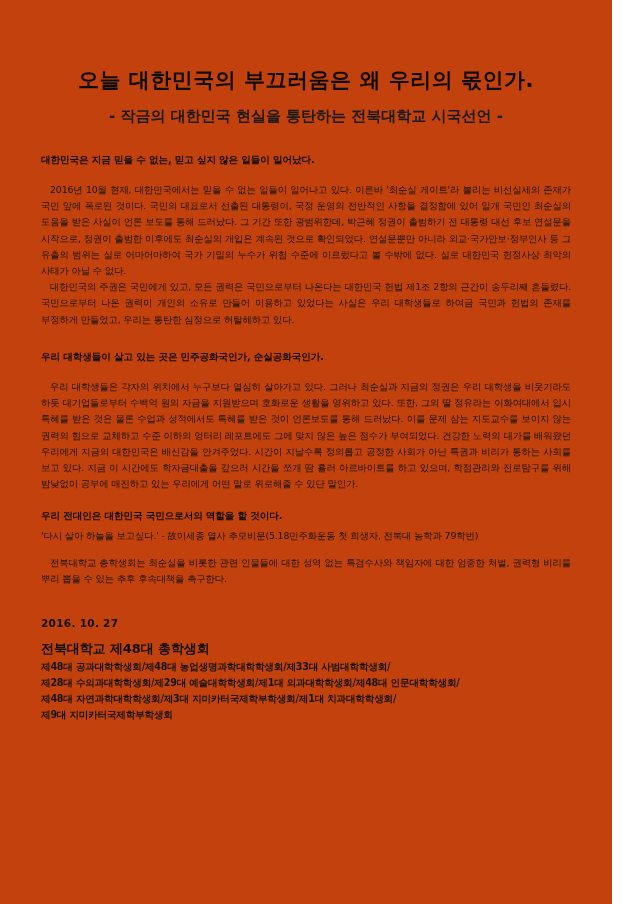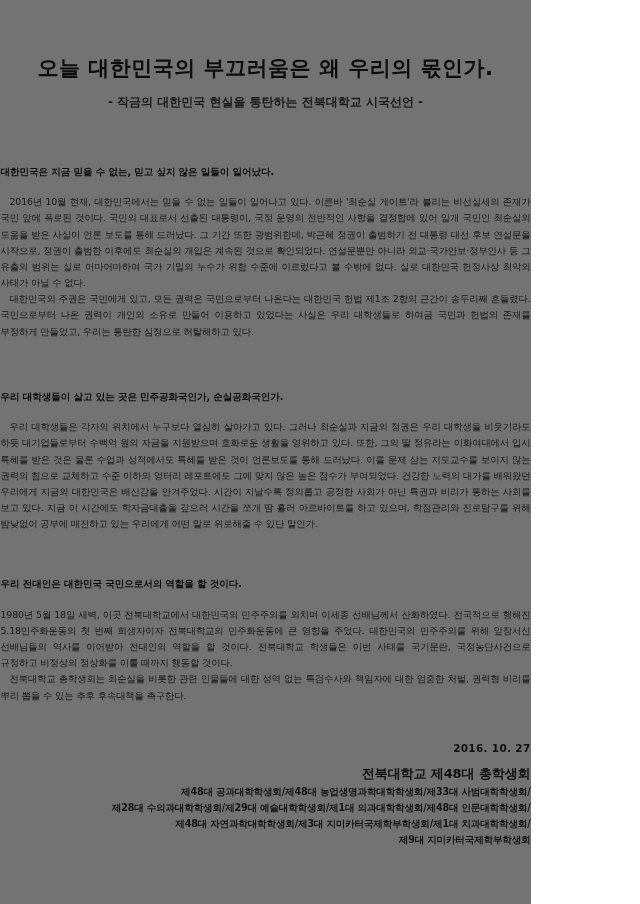--- a/index.html
+++ b/index.html
@@ -9,54 +9,53 @@
   }
   body {
     width: 640px;
     height: 904px;
     font-family: "DejaVu Sans", "Liberation Sans", sans-serif;
     color: #111111;
     position: relative;
     overflow: hidden;
   }
   .page {
-    width: 531px;
+    width: 612px;
     height: 904px;
     box-sizing: border-box;
-    padding: 0;
-    background: #737373;
+    padding: 12px;
+    background: #c2410c;
     position: relative;
   }
   .doc-title {
     text-align: center;
     font-size: 21px;
     font-weight: bold;
     letter-spacing: 0.5px;
     color: #0d0d0d;
     margin: 0;
     padding-top: 55px;
     line-height: 1.25;
   }
   .doc-subtitle {
     text-align: center;
-    font-size: 12px;
+    font-size: 15px;
     font-weight: bold;
     color: #1a1a1a;
     margin: 0;
     padding-top: 14px;
     line-height: 1.3;
   }
   .body-block {
     margin: 0 auto;
     width: 530px;
     padding-top: 26px;
   }
   .section {
     margin-bottom: 0;
-    margin-top: 28px;
   }
   .section-heading {
     font-size: 9.6px;
     font-weight: bold;
     color: #0d0d0d;
     line-height: 1.5;
     margin: 0 0 4px 0;
     letter-spacing: -0.1px;
   }
   .para {
@@ -80,22 +79,22 @@
     margin: 0;
     text-indent: 0;
     letter-spacing: -0.15px;
     word-break: keep-all;
   }
   .gap-sm { height: 11px; }
   .gap-md { height: 17px; }
   .gap-lg { height: 22px; }
   .sign-block {
     width: 530px;
-    margin: 16px auto;
-    text-align: right;
+    margin: 8px auto;
+    text-align: left;
     padding-top: 20px;
   }
   .sign-date {
     font-size: 10.5px;
     font-weight: bold;
     color: #111111;
     line-height: 1.6;
     letter-spacing: 0.3px;
     margin: 0 0 6px 0;
   }
@@ -139,22 +138,22 @@
     <div class="section">
       <p class="section-heading">우리 대학생들이 살고 있는 곳은 민주공화국인가, 순실공화국인가.</p>
       <div class="gap-sm"></div>
       <p class="para">우리 대학생들은 각자의 위치에서 누구보다 열심히 살아가고 있다. 그러나 최순실과 지금의 정권은 우리 대학생을 비웃기라도 하듯 대기업들로부터 수백억 원의 자금을 지원받으며 호화로운 생활을 영위하고 있다. 또한, 그의 딸 정유라는 이화여대에서 입시 특혜를 받은 것은 물론 수업과 성적에서도 특혜를 받은 것이 언론보도를 통해 드러났다. 이를 문제 삼는 지도교수를 보이지 않는 권력의 힘으로 교체하고 수준 이하의 엉터리 레포트에도 그에 맞지 않은 높은 점수가 부여되었다. 건강한 노력의 대가를 배워왔던 우리에게 지금의 대한민국은 배신감을 안겨주었다. 시간이 지날수록 정의롭고 공정한 사회가 아닌 특권과 비리가 통하는 사회를 보고 있다. 지금 이 시간에도 학자금대출을 갚으러 시간을 쪼개 땀 흘러 아르바이트를 하고 있으며, 학점관리와 진로탐구를 위해 밤낮없이 공부에 매진하고 있는 우리에게 어떤 말로 위로해줄 수 있단 말인가.</p>
     </div>
 
     <div class="gap-md"></div>
 
     <div class="section">
       <p class="section-heading">우리 전대인은 대한민국 국민으로서의 역할을 할 것이다.</p>
+      <p class="quote-line">'다시 살아 하늘을 보고싶다.' - 故이세종 열사 추모비문(5.18민주화운동 첫 희생자, 전북대 농학과 79학번)</p>
       <div class="gap-sm"></div>
-      <p class="para no-indent">1980년 5월 18일 새벽, 이곳 전북대학교에서 대한민국의 민주주의를 외치며 이세종 선배님께서 산화하였다. 전국적으로 행해진 5.18민주화운동의 첫 번째 희생자이자 전북대학교의 민주화운동에 큰 영향을 주었다. 대한민국의 민주주의를 위해 앞장서신 선배님들의 역사를 이어받아 전대인의 역할을 할 것이다. 전북대학교 학생들은 이번 사태를 국기문란, 국정농단사건으로 규정하고 비정상의 정상화를 이룰 때까지 행동할 것이다.</p>
       <p class="para">전북대학교 총학생회는 최순실을 비롯한 관련 인물들에 대한 성역 없는 특검수사와 책임자에 대한 엄중한 처벌, 권력형 비리를 뿌리 뽑을 수 있는 추후 후속대책을 촉구한다.</p>
     </div>
 
   </div>
 
   <div class="sign-block">
     <p class="sign-date">2016. 10. 27</p>
     <p class="sign-main">전북대학교 제48대 총학생회</p>
     <p class="sign-line">제48대 공과대학학생회/제48대 농업생명과학대학학생회/제33대 사범대학학생회/</p>
     <p class="sign-line">제28대 수의과대학학생회/제29대 예술대학학생회/제1대 의과대학학생회/제48대 인문대학학생회/</p>

